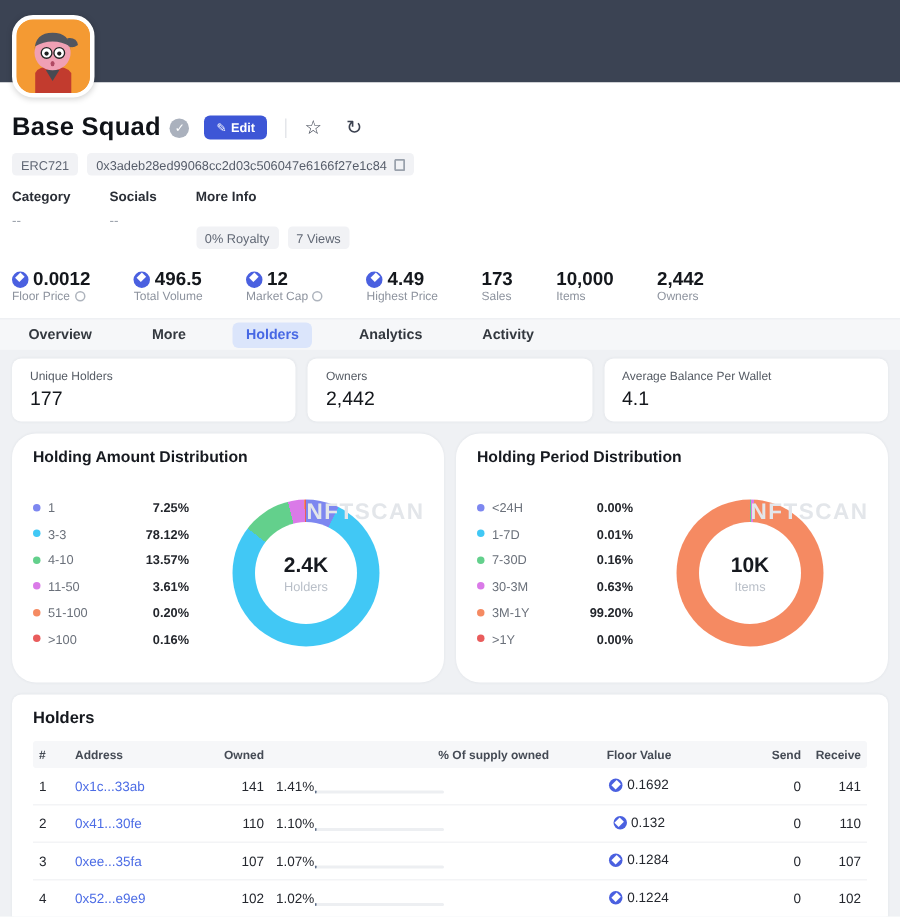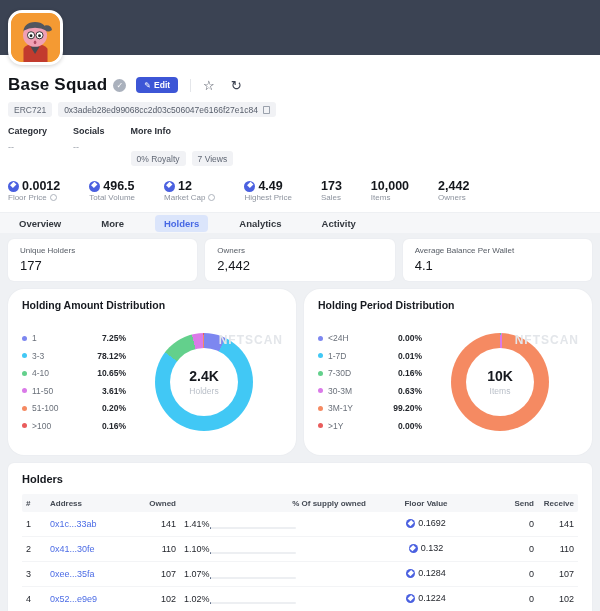--- a/index.html
+++ b/index.html
@@ -72,21 +72,21 @@
   .legend-dot { width:5px; height:5px; border-radius:50%; margin-right:5px; flex:0 0 auto; }
   .legend-label { color:#6a707a; flex:1; }
   .legend-pct { font-weight:bold; color:#23262c; }
   .donut-wrap { flex:1; display:flex; align-items:flex-end; justify-content:center; }
   .donut { width:98px; height:98px; border-radius:50%; position:relative; }
   .donut::after { content:""; position:absolute; inset:15px; background:#fff; border-radius:50%; }
   .donut-center { position:absolute; inset:0; display:flex; flex-direction:column;
     align-items:center; justify-content:center; z-index:2; }
   .dc-value { font-size:14px; font-weight:bold; color:#16191f; }
   .dc-label { font-size:8.5px; color:#b9bfc8; margin-top:2px; }
-  .watermark { position:absolute; top:44px; right:13px; font-size:12px; font-weight:bold;
+  .watermark { position:absolute; top:44px; right:13px; font-size:15px; font-weight:bold;
     color:#e3e6ea; letter-spacing:1px; }
 
   .holders-card { margin-top:8px; padding:10px 14px; height:300px; }
   .holders-card h3 { font-size:11px; font-weight:bold; color:#15181e; margin-bottom:9px; }
   .t-grid { display:grid; grid-template-columns:24px 82px 52px 190px 112px 56px 1fr; align-items:center; }
   .t-header { background:#f6f7f9; border-radius:2px; height:18px; font-size:8px; font-weight:bold; color:#454b55; }
   .t-row { height:25px; border-bottom:1px solid #f3f4f6; font-size:9px; color:#24272e; }
   .c { padding:0 4px; }
   .c-left { text-align:left; } .c-right { text-align:right; } .c-center { text-align:center; }
   .addr-link { color:#4c6ce5; cursor:pointer; }
@@ -257,21 +257,21 @@
                 <span class="legend-pct">7.25%</span>
               </div>
               <div class="legend-item">
                 <span class="legend-dot" style="background: rgb(65, 200, 245);"></span>
                 <span class="legend-label">3-3</span>
                 <span class="legend-pct">78.12%</span>
               </div>
               <div class="legend-item">
                 <span class="legend-dot" style="background: rgb(99, 208, 140);"></span>
                 <span class="legend-label">4-10</span>
-                <span class="legend-pct">10.65%</span>
+                <span class="legend-pct">13.57%</span>
               </div>
               <div class="legend-item">
                 <span class="legend-dot" style="background: rgb(218, 122, 232);"></span>
                 <span class="legend-label">11-50</span>
                 <span class="legend-pct">3.61%</span>
               </div>
               <div class="legend-item">
                 <span class="legend-dot" style="background: rgb(245, 138, 98);"></span>
                 <span class="legend-label">51-100</span>
                 <span class="legend-pct">0.20%</span>

